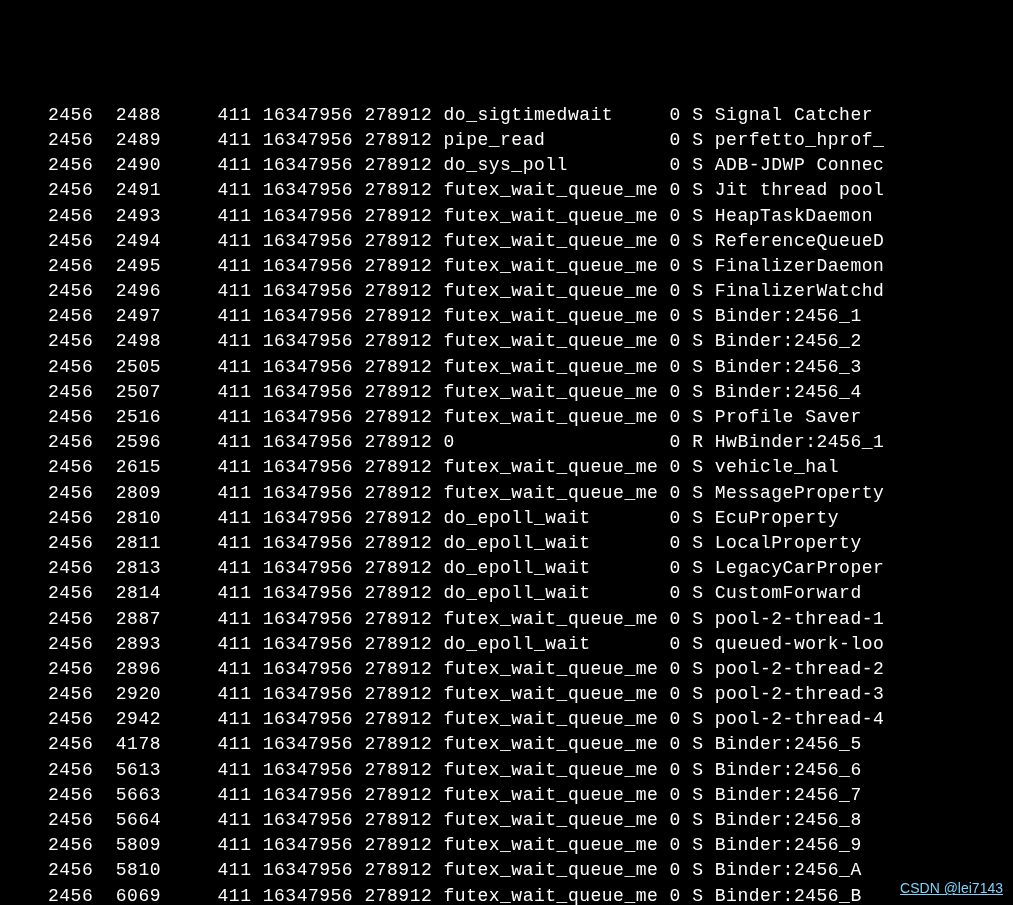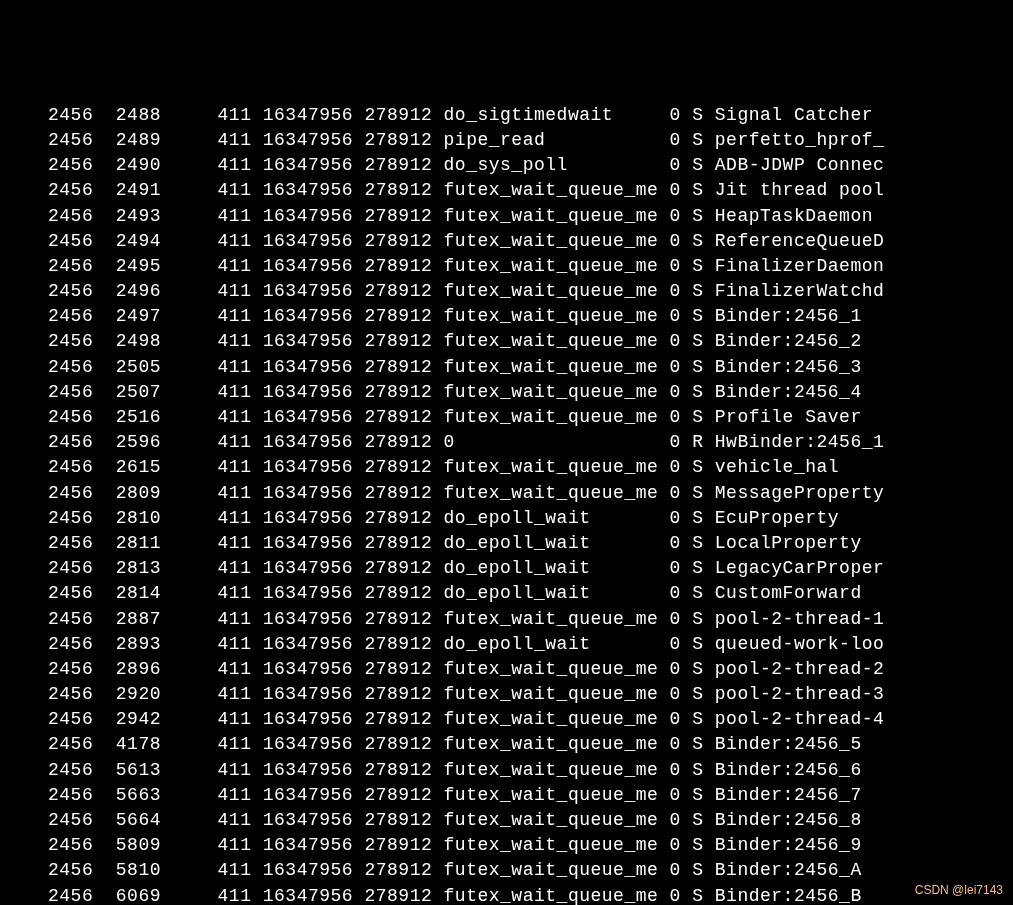--- a/index.html
+++ b/index.html
@@ -20,24 +20,25 @@
     .terminal {
       padding-left: 48px;
     }
     .row {
       display: block;
     }
     .watermark {
       position: fixed;
       bottom: 6px;
       right: 10px;
-      color: #fdba74;
-      font-size: 12px;
+      color: #7dd3fc;
+      font-size: 14px;
       font-family: Arial, sans-serif;
       letter-spacing: 0;
+      text-decoration: underline;
     }
   </style>
 </head>
 <body>
 
 
 
 <div class="terminal" id="terminal"><div class="row">2456  2488     411 16347956 278912 do_sigtimedwait     0 S Signal Catcher</div><div class="row">2456  2489     411 16347956 278912 pipe_read           0 S perfetto_hprof_</div><div class="row">2456  2490     411 16347956 278912 do_sys_poll         0 S ADB-JDWP Connec</div><div class="row">2456  2491     411 16347956 278912 futex_wait_queue_me 0 S Jit thread pool</div><div class="row">2456  2493     411 16347956 278912 futex_wait_queue_me 0 S HeapTaskDaemon</div><div class="row">2456  2494     411 16347956 278912 futex_wait_queue_me 0 S ReferenceQueueD</div><div class="row">2456  2495     411 16347956 278912 futex_wait_queue_me 0 S FinalizerDaemon</div><div class="row">2456  2496     411 16347956 278912 futex_wait_queue_me 0 S FinalizerWatchd</div><div class="row">2456  2497     411 16347956 278912 futex_wait_queue_me 0 S Binder:2456_1</div><div class="row">2456  2498     411 16347956 278912 futex_wait_queue_me 0 S Binder:2456_2</div><div class="row">2456  2505     411 16347956 278912 futex_wait_queue_me 0 S Binder:2456_3</div><div class="row">2456  2507     411 16347956 278912 futex_wait_queue_me 0 S Binder:2456_4</div><div class="row">2456  2516     411 16347956 278912 futex_wait_queue_me 0 S Profile Saver</div><div class="row">2456  2596     411 16347956 278912 0                   0 R HwBinder:2456_1</div><div class="row">2456  2615     411 16347956 278912 futex_wait_queue_me 0 S vehicle_hal</div><div class="row">2456  2809     411 16347956 278912 futex_wait_queue_me 0 S MessageProperty</div><div class="row">2456  2810     411 16347956 278912 do_epoll_wait       0 S EcuProperty</div><div class="row">2456  2811     411 16347956 278912 do_epoll_wait       0 S LocalProperty</div><div class="row">2456  2813     411 16347956 278912 do_epoll_wait       0 S LegacyCarProper</div><div class="row">2456  2814     411 16347956 278912 do_epoll_wait       0 S CustomForward</div><div class="row">2456  2887     411 16347956 278912 futex_wait_queue_me 0 S pool-2-thread-1</div><div class="row">2456  2893     411 16347956 278912 do_epoll_wait       0 S queued-work-loo</div><div class="row">2456  2896     411 16347956 278912 futex_wait_queue_me 0 S pool-2-thread-2</div><div class="row">2456  2920     411 16347956 278912 futex_wait_queue_me 0 S pool-2-thread-3</div><div class="row">2456  2942     411 16347956 278912 futex_wait_queue_me 0 S pool-2-thread-4</div><div class="row">2456  4178     411 16347956 278912 futex_wait_queue_me 0 S Binder:2456_5</div><div class="row">2456  5613     411 16347956 278912 futex_wait_queue_me 0 S Binder:2456_6</div><div class="row">2456  5663     411 16347956 278912 futex_wait_queue_me 0 S Binder:2456_7</div><div class="row">2456  5664     411 16347956 278912 futex_wait_queue_me 0 S Binder:2456_8</div><div class="row">2456  5809     411 16347956 278912 futex_wait_queue_me 0 S Binder:2456_9</div><div class="row">2456  5810     411 16347956 278912 futex_wait_queue_me 0 S Binder:2456_A</div><div class="row">2456  6069     411 16347956 278912 futex_wait_queue_me 0 S Binder:2456_B</div></div>
 
 <div class="watermark">CSDN @lei7143</div>

